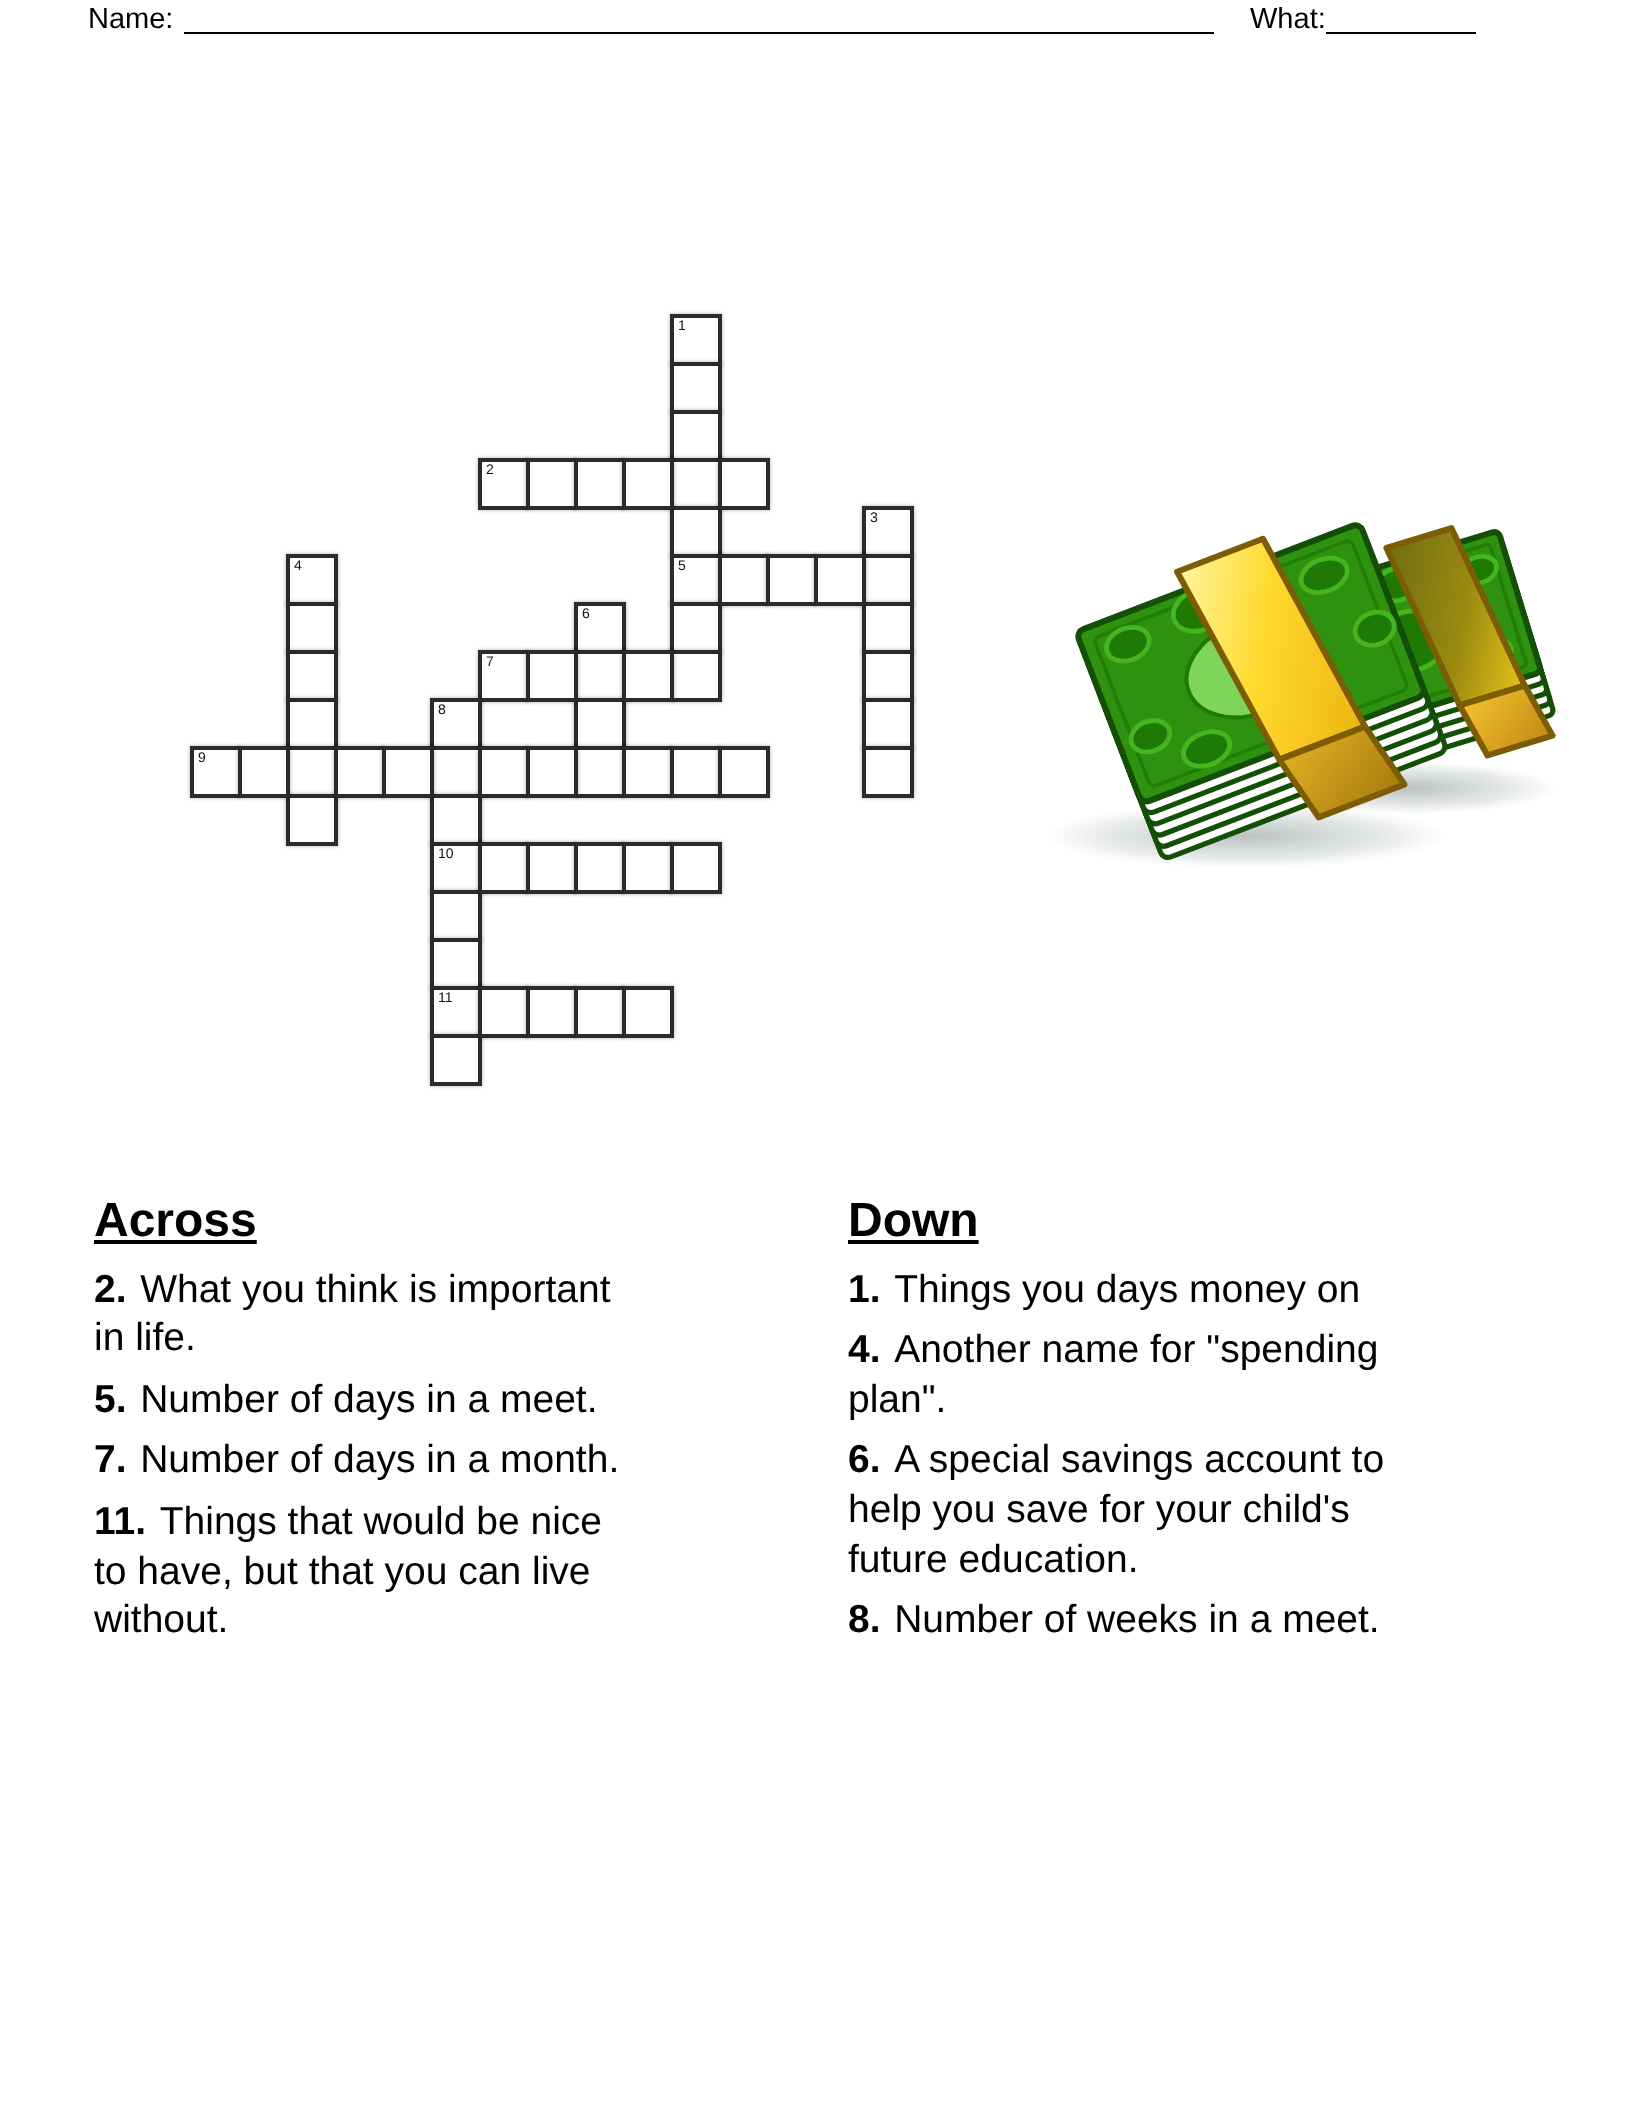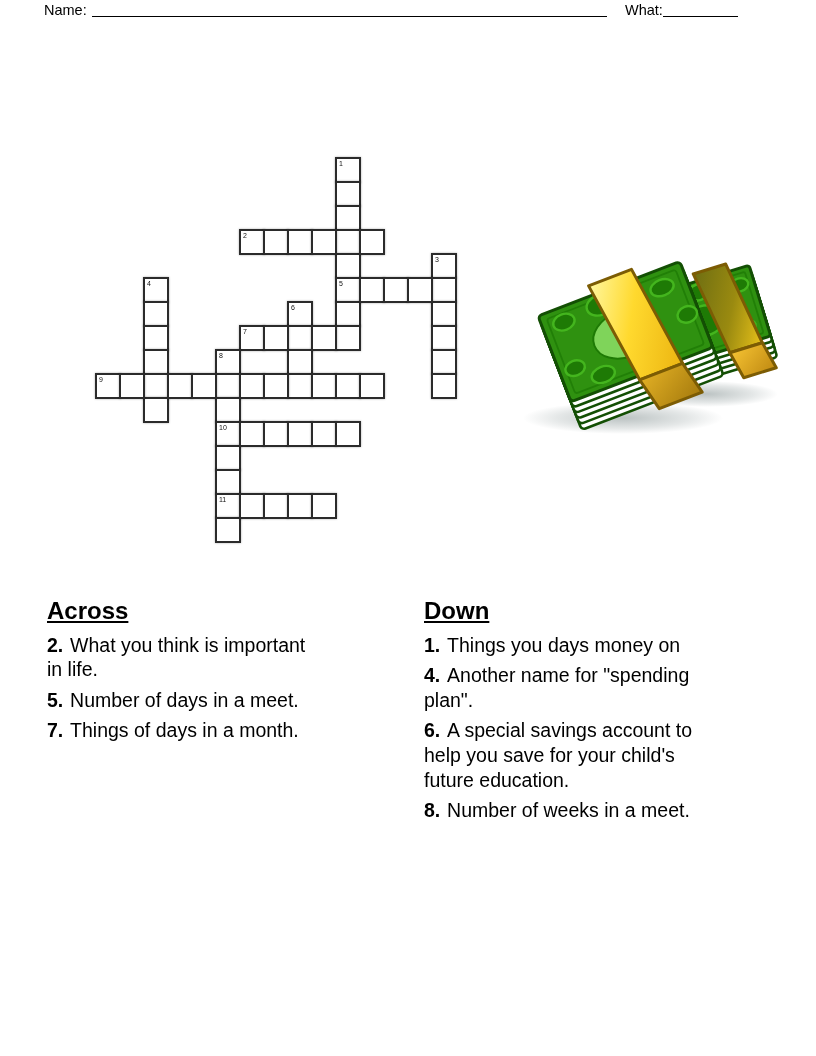--- a/index.html
+++ b/index.html
@@ -214,21 +214,24 @@
       <polygon class="band" points="72,96 118,96 126,130 80,130" fill="url(#gbandLs)"></polygon>
     </g>
   </svg>
 
   <div id="across-col" class="clue-col">
     <div class="clue-heading">Across</div>
     <div>
         <div class="clue"><span class="clue-num">2.</span><span class="clue-text">What you think is important
 in life.</span></div>
         <div class="clue"><span class="clue-num">5.</span><span class="clue-text">Number of days in a meet.</span></div>
-        <div class="clue"><span class="clue-num">7.</span><span class="clue-text">Things of days in a month.</span></div>
+        <div class="clue"><span class="clue-num">7.</span><span class="clue-text">Number of days in a month.</span></div>
+        <div class="clue"><span class="clue-num">11.</span><span class="clue-text">Things that would be nice
+to have, but that you can live
+without.</span></div>
       </div>
   </div>
   <div id="down-col" class="clue-col">
     <div class="clue-heading">Down</div>
     <div>
         <div class="clue"><span class="clue-num">1.</span><span class="clue-text">Things you days money on</span></div>
         <div class="clue"><span class="clue-num">4.</span><span class="clue-text">Another name for "spending
 plan".</span></div>
         <div class="clue"><span class="clue-num">6.</span><span class="clue-text">A special savings account to
 help you save for your child's

